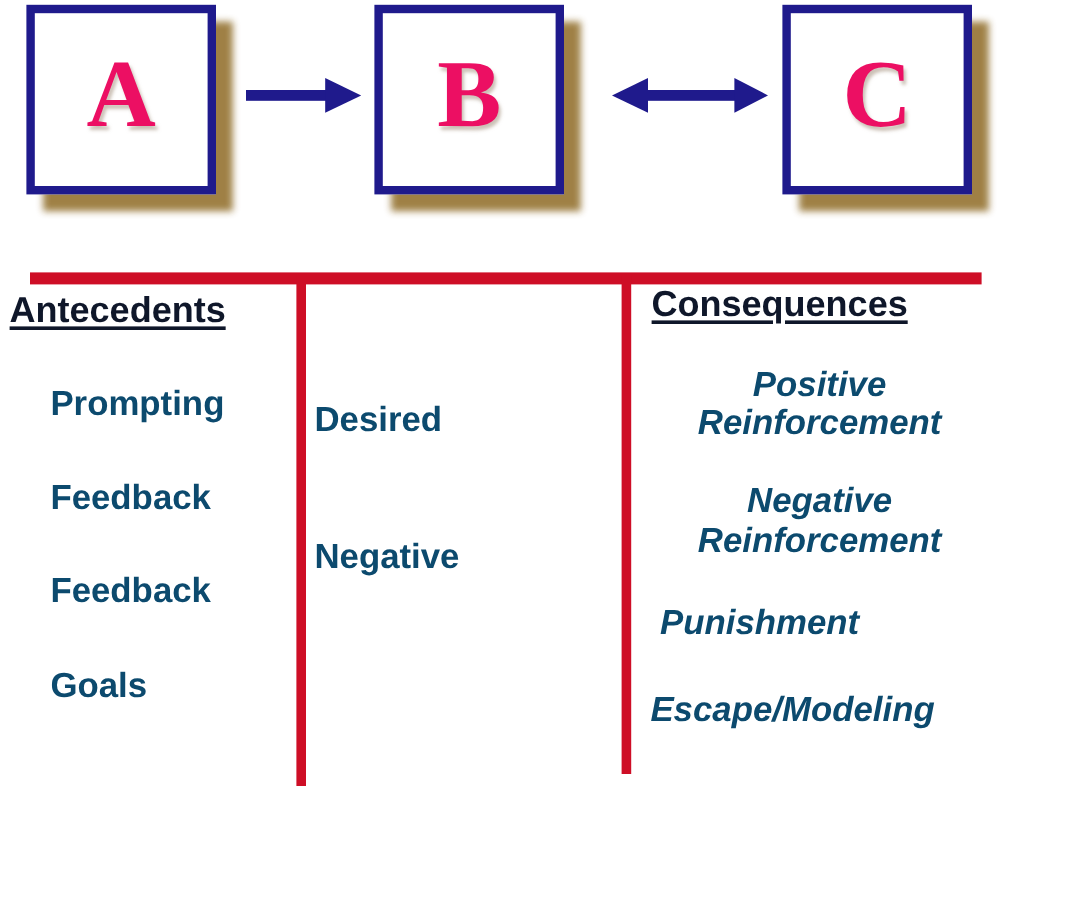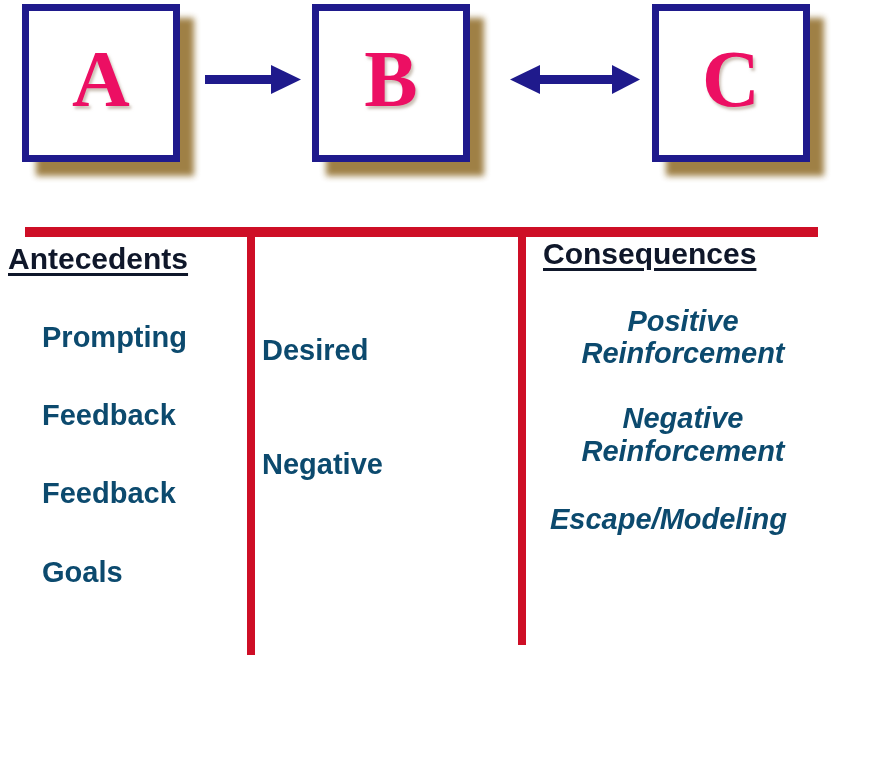--- a/index.html
+++ b/index.html
@@ -181,14 +181,15 @@
   <div class="col-item">Desired</div>
   <div class="col-item">Negative</div>
 </div>
 
 <div class="col" id="col-consequences">
   <div class="col-header">Consequences</div>
   <div class="col-item">Positive
 Reinforcement</div>
   <div class="col-item">Negative
 Reinforcement</div>
+  <div class="col-item">Punishment</div>
   <div class="col-item">Escape/Modeling</div>
 </div>
 
 </body></html>

